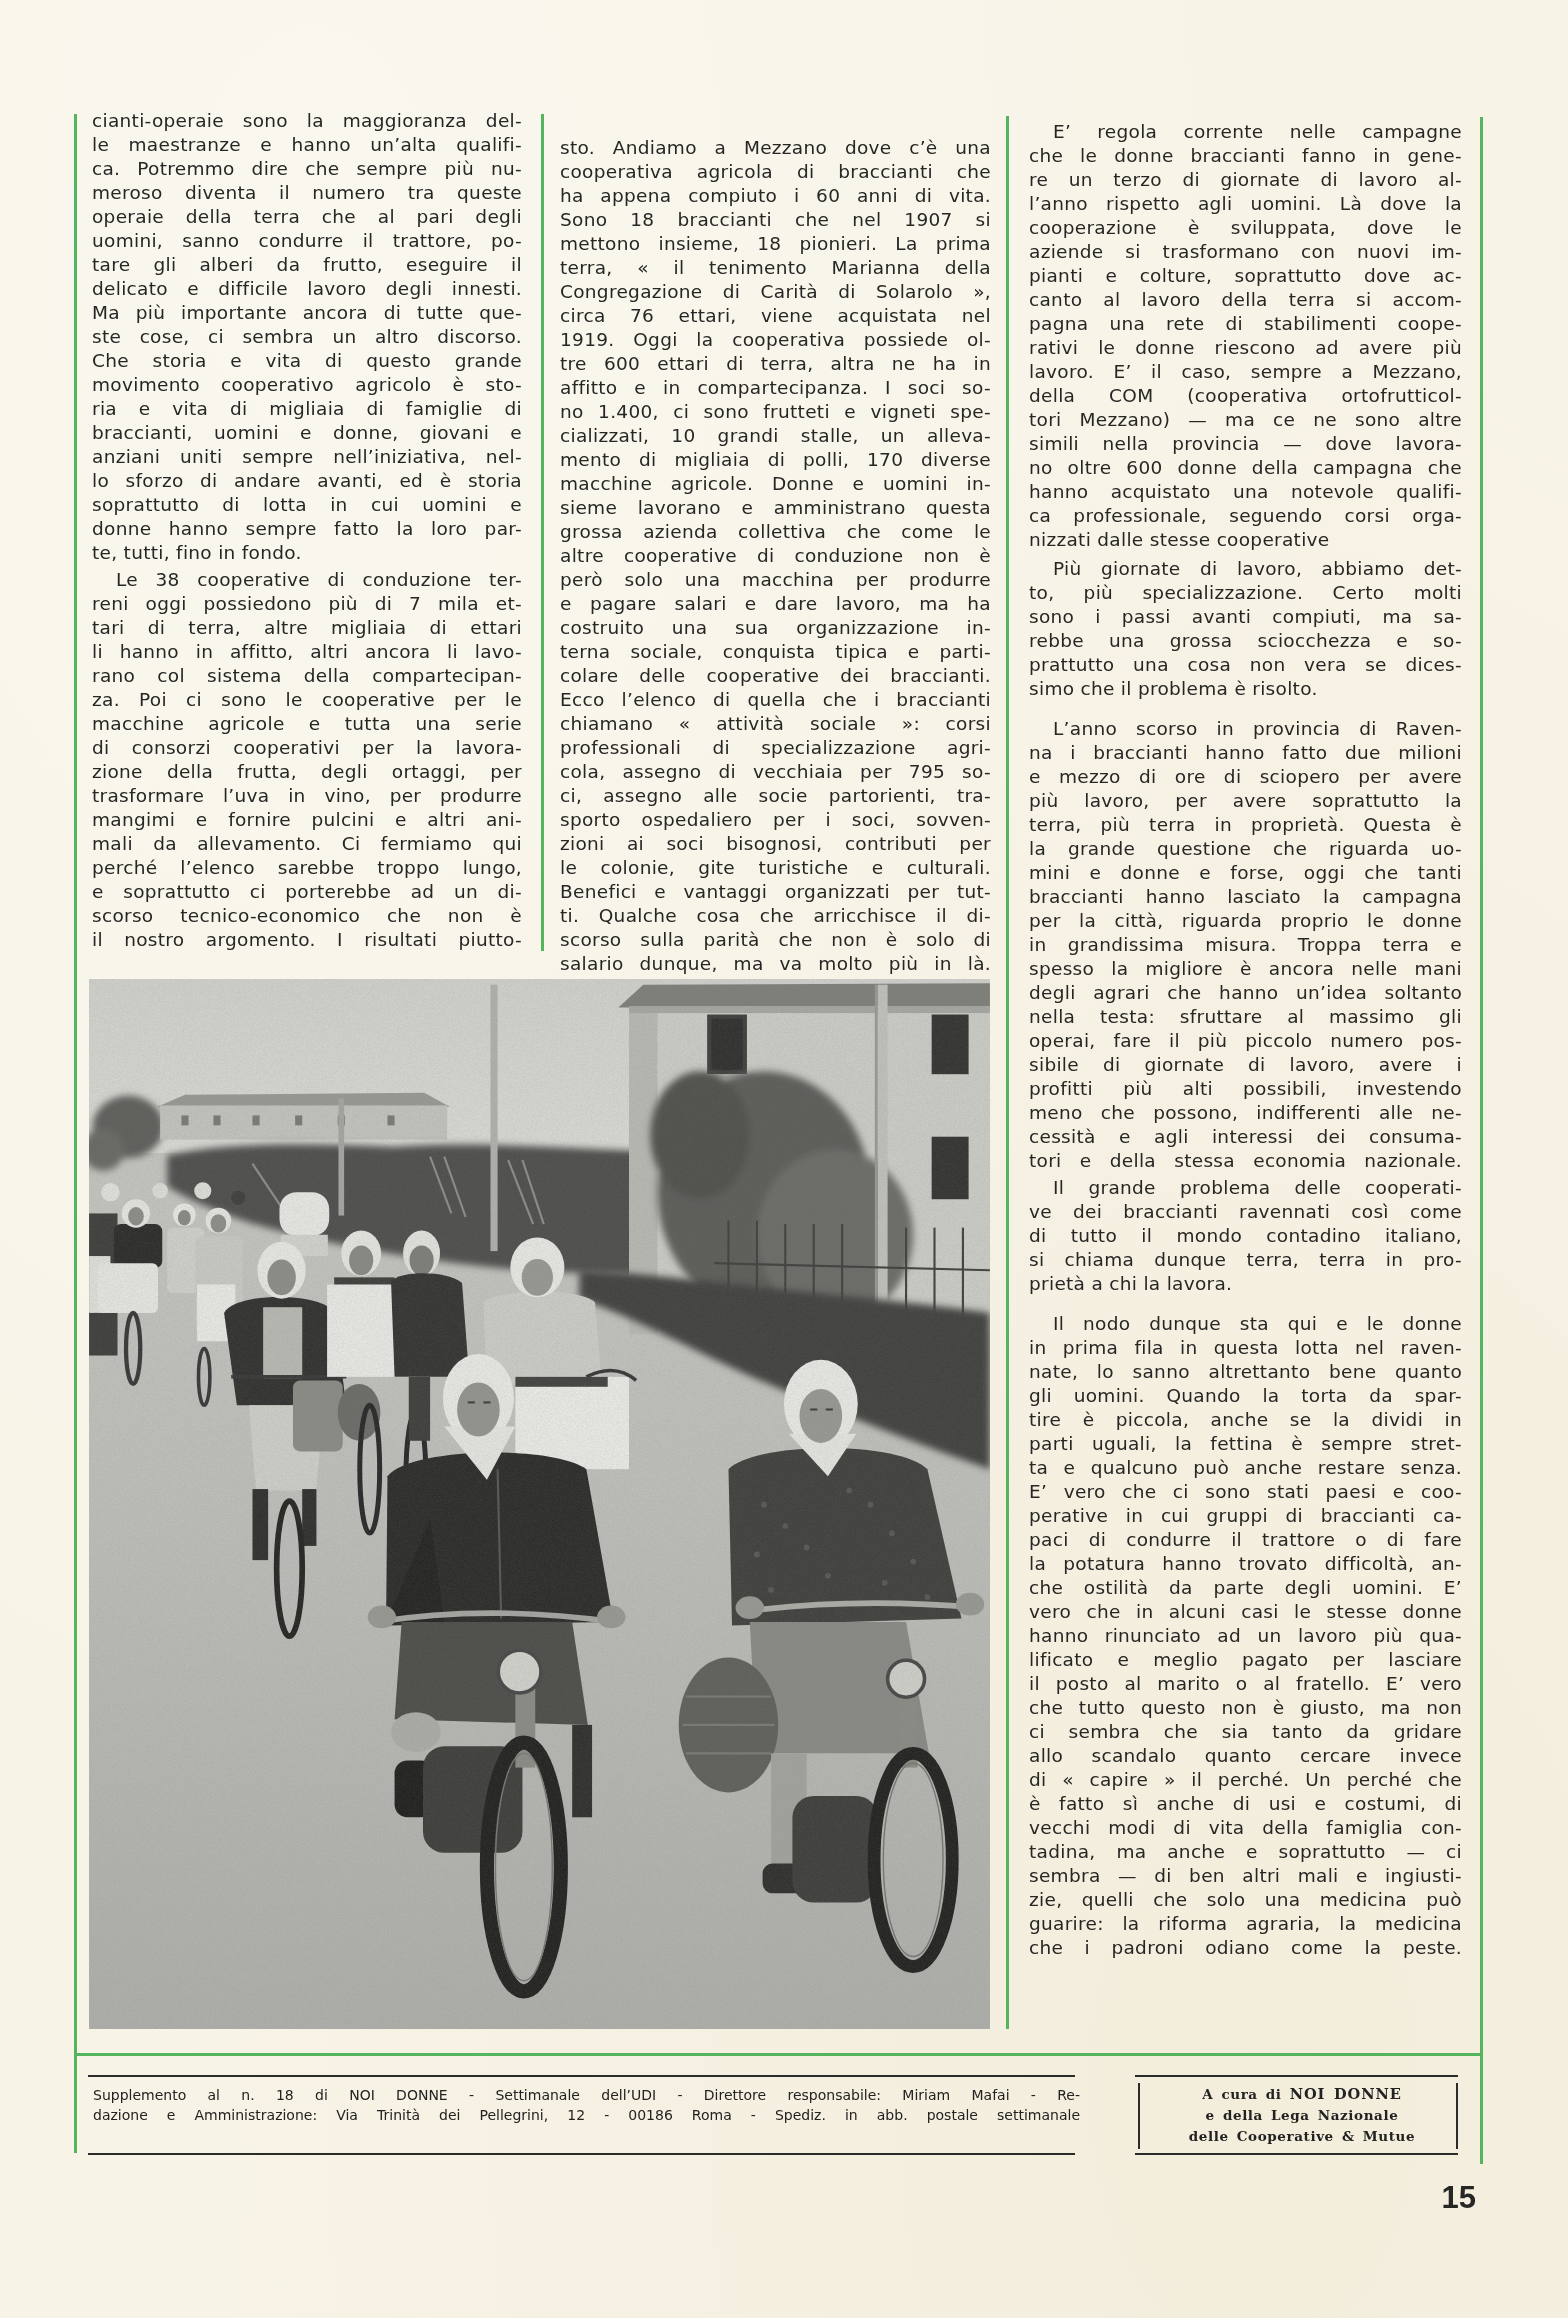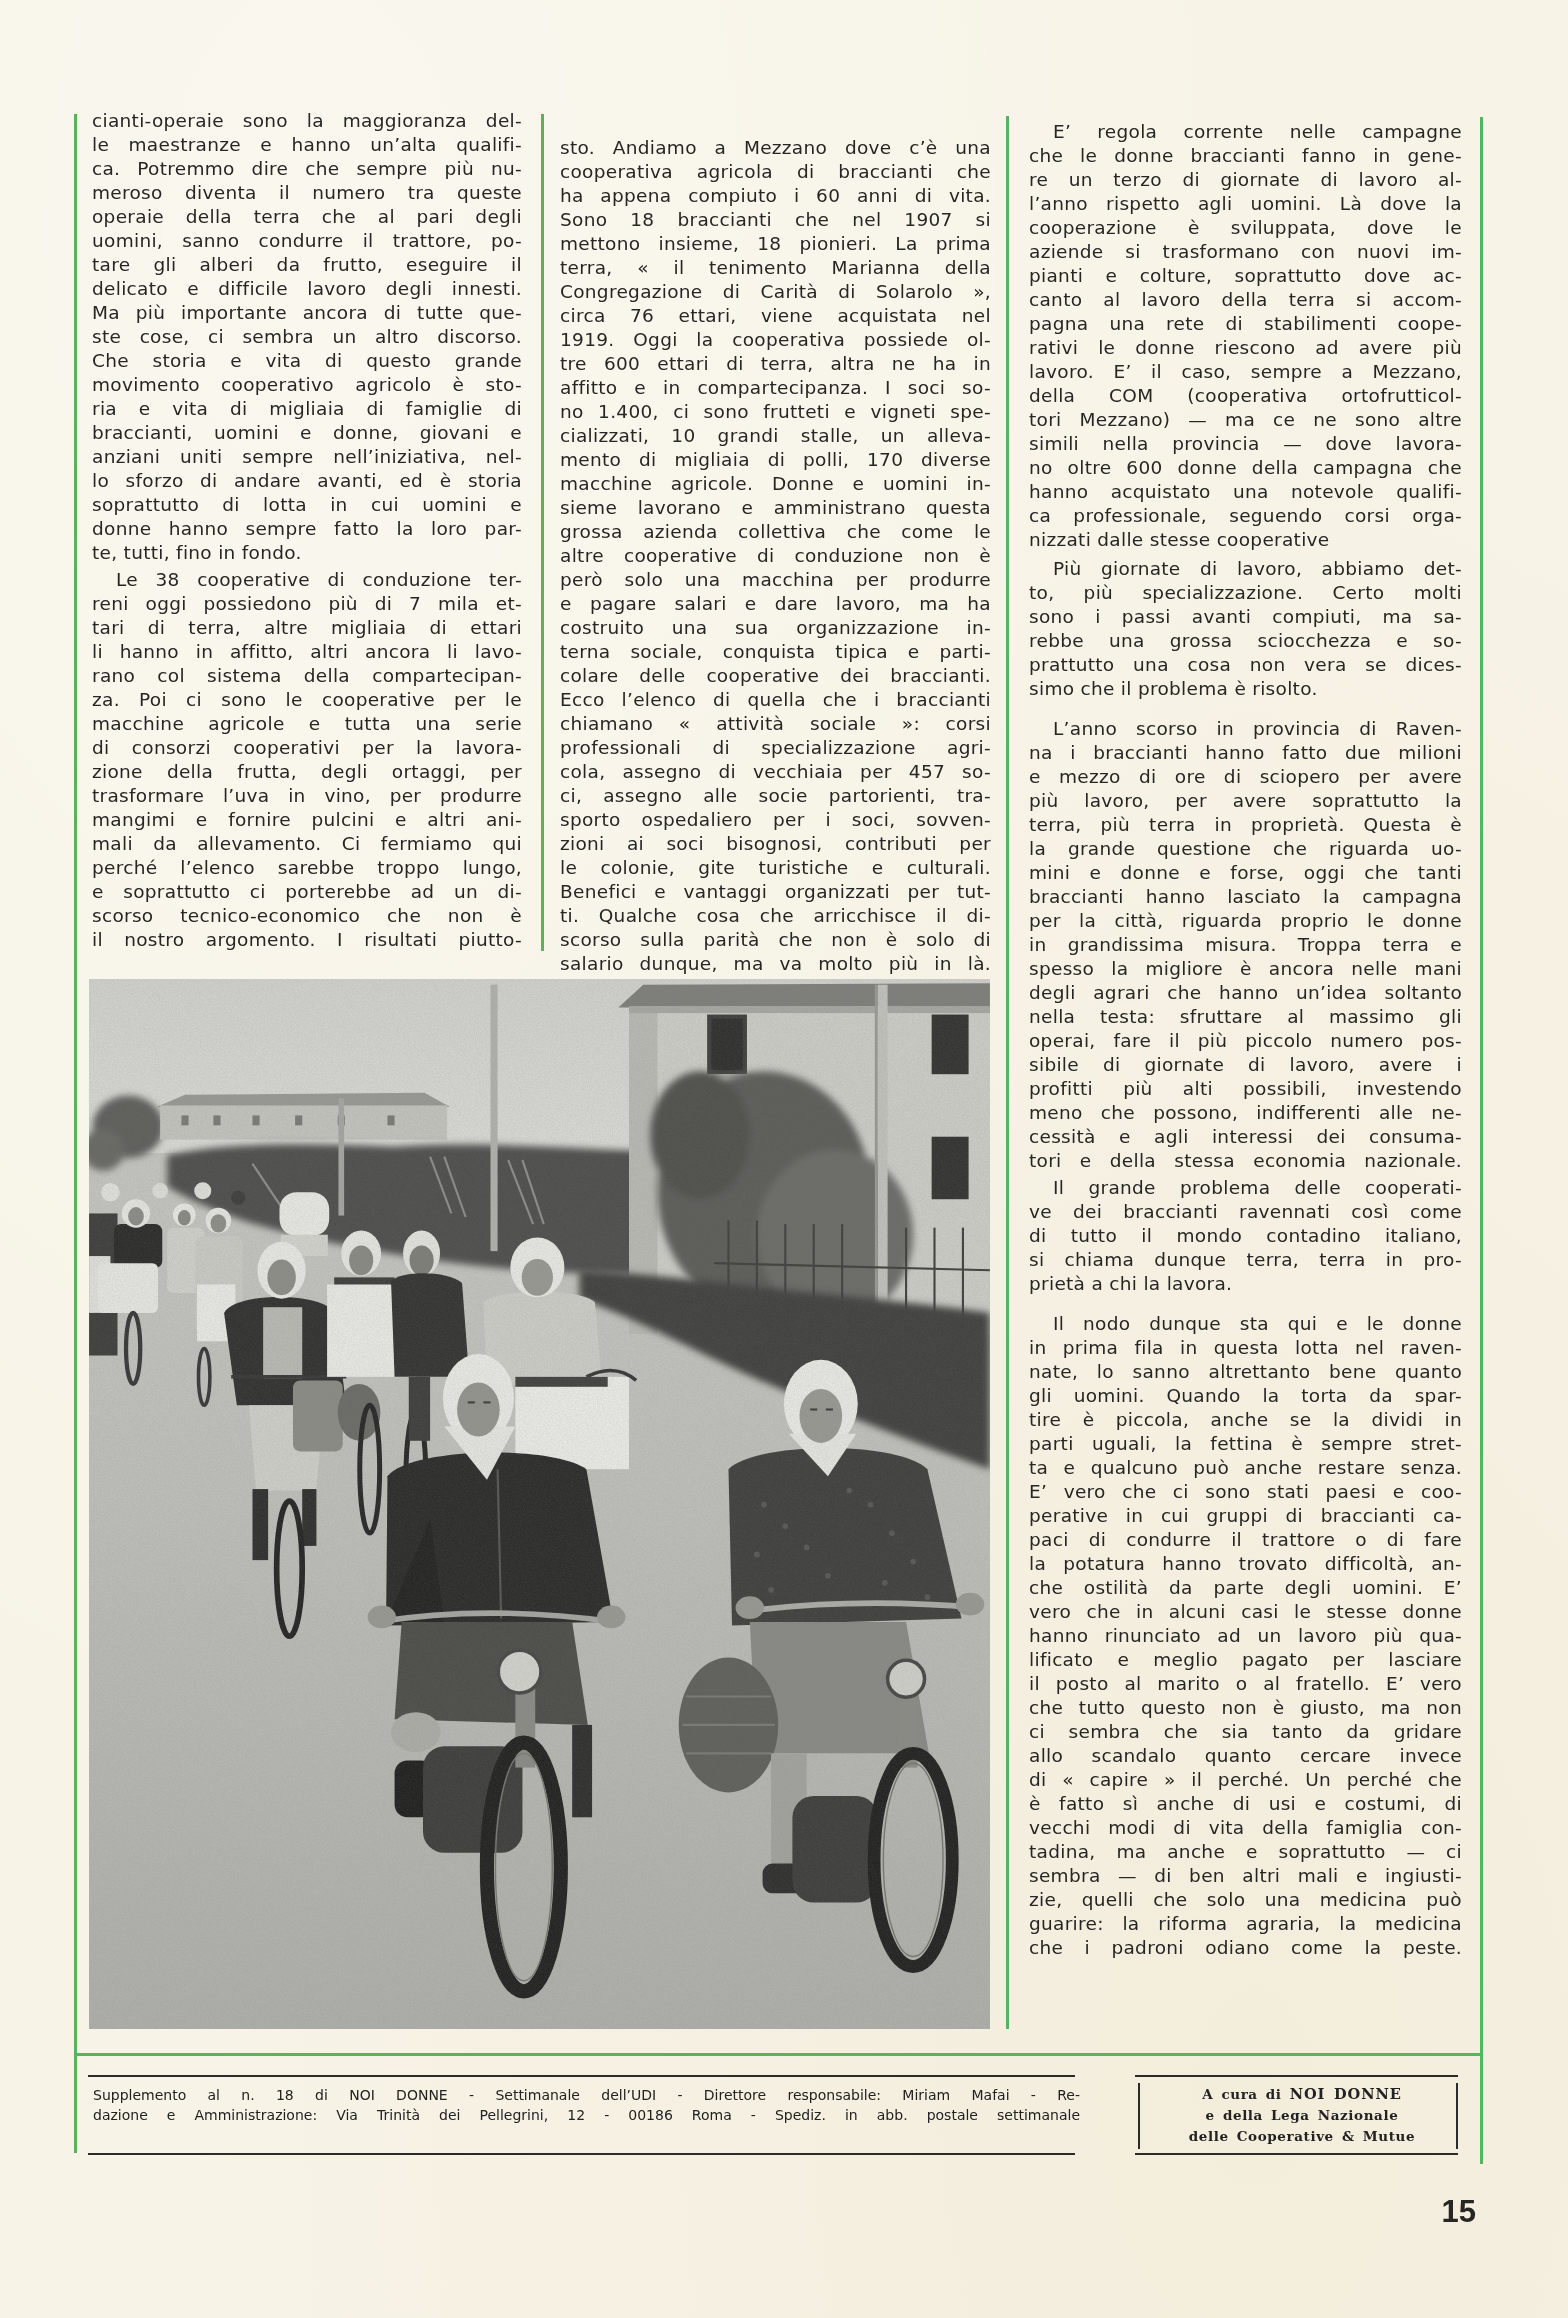--- a/index.html
+++ b/index.html
@@ -77,21 +77,21 @@
     position: absolute; left: 11px; right: 0; top: 5.7px;
     font-family: "DejaVu Serif", serif; font-weight: bold; font-size: 13.5px;
     line-height: 21px; text-align: center; letter-spacing: 0.6px; word-spacing: 2.8px;
     color: #222;
   }
   .credit-lines .emph { font-size: 14.6px; letter-spacing: 0.9px; }
 
   .page-number {
     position: absolute; top: 2182px; right: 92px;
     font-family: "Liberation Sans", sans-serif; font-weight: bold;
-    font-size: 31px; line-height: 31px; color: #262624; margin-top: 14px;
+    font-size: 31px; line-height: 31px; color: #262624;
   }
 </style>
 </head>
 <body>
 
 <div class="paper-tone"></div>
 
 <div class="g g-left"></div>
 <div class="g g-mid1"></div>
 <div class="g g-mid2"></div>
@@ -161,21 +161,21 @@
       <div class="ln">grossa azienda collettiva che come le</div>
       <div class="ln">altre cooperative di conduzione non è</div>
       <div class="ln">però solo una macchina per produrre</div>
       <div class="ln">e pagare salari e dare lavoro, ma ha</div>
       <div class="ln">costruito una sua organizzazione in-</div>
       <div class="ln">terna sociale, conquista tipica e parti-</div>
       <div class="ln">colare delle cooperative dei braccianti.</div>
       <div class="ln">Ecco l’elenco di quella che i braccianti</div>
       <div class="ln">chiamano « attività sociale »: corsi</div>
       <div class="ln">professionali di specializzazione agri-</div>
-      <div class="ln">cola, assegno di vecchiaia per 457 so-</div>
+      <div class="ln">cola, assegno di vecchiaia per 795 so-</div>
       <div class="ln">ci, assegno alle socie partorienti, tra-</div>
       <div class="ln">sporto ospedaliero per i soci, sovven-</div>
       <div class="ln">zioni ai soci bisognosi, contributi per</div>
       <div class="ln">le colonie, gite turistiche e culturali.</div>
       <div class="ln">Benefici e vantaggi organizzati per tut-</div>
       <div class="ln">ti. Qualche cosa che arricchisce il di-</div>
       <div class="ln">scorso sulla parità che non è solo di</div>
       <div class="ln">salario dunque, ma va molto più in là.</div>
     </div>
 </div>

